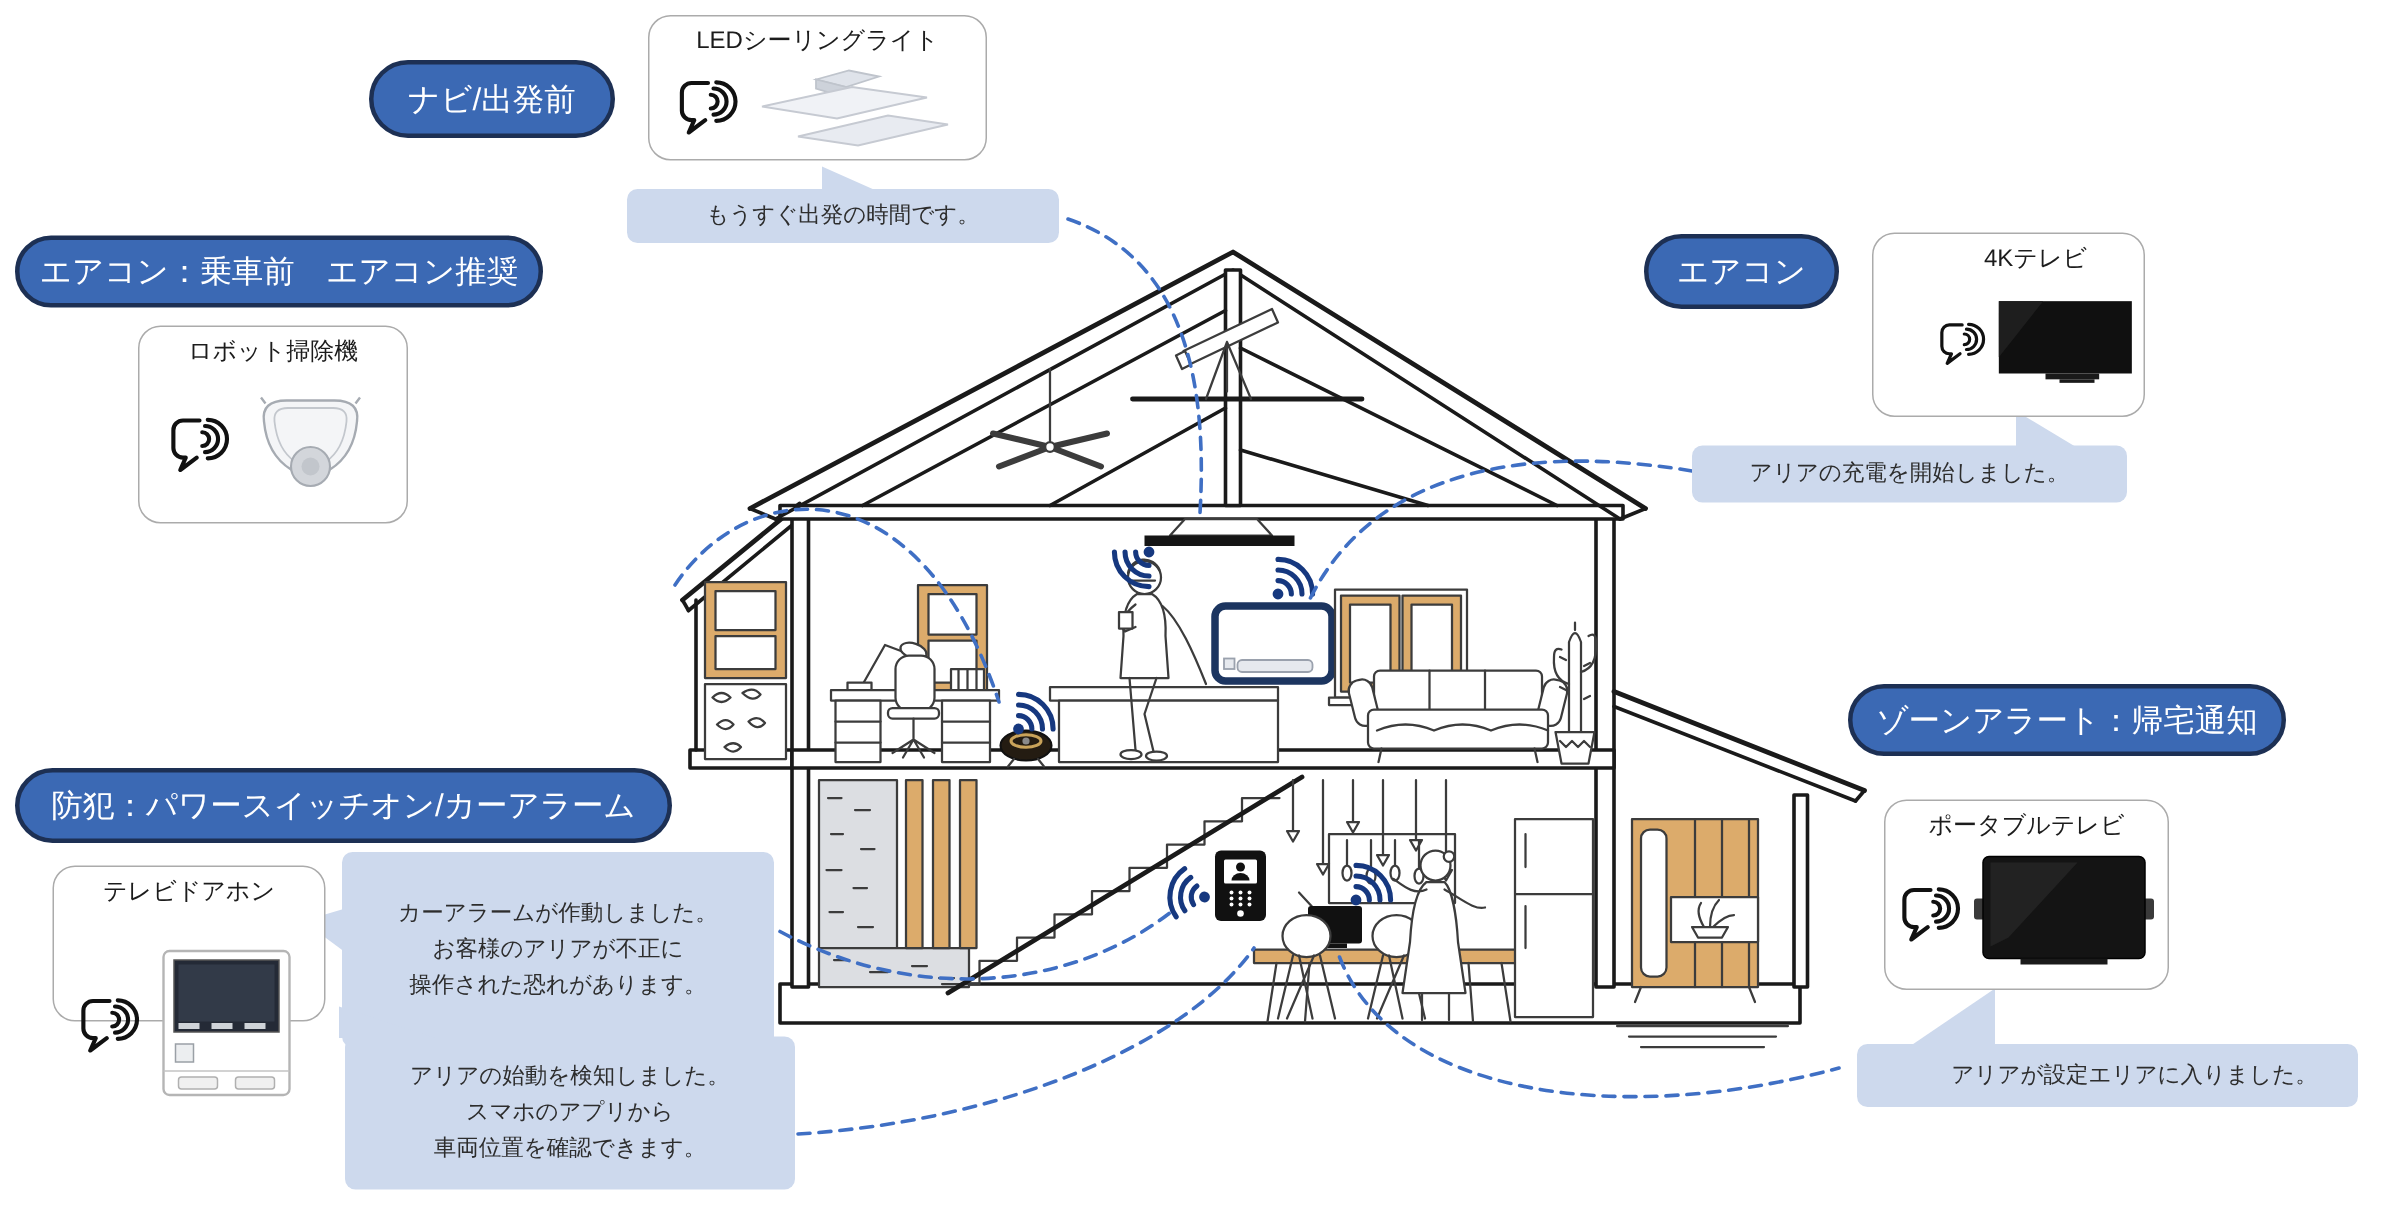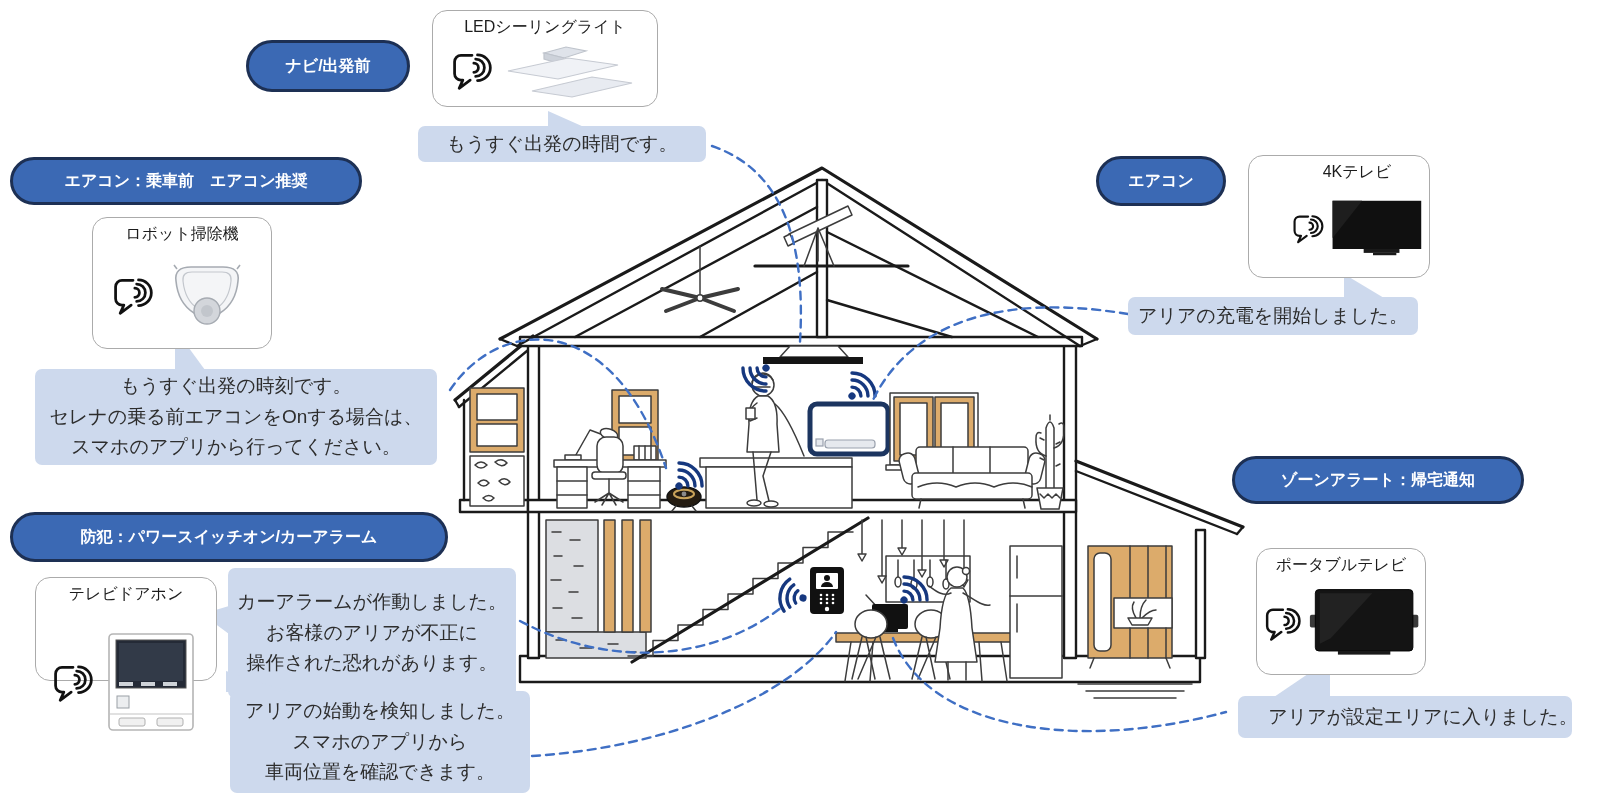--- a/index.html
+++ b/index.html
@@ -2,32 +2,32 @@
 <html><head>
 <meta charset="utf-8">
 <style>
   html,body{margin:0;padding:0;background:#fff;}
   .canvas{position:relative;width:1600px;height:806px;background:#fff;overflow:hidden;
           font-family:"Liberation Sans","DejaVu Sans",sans-serif;}
   .layer{position:absolute;left:0;top:0;width:1600px;height:806px;}
 
   
   .pill{position:absolute;background:#3b69b4;border:3px solid #1d3054;border-radius:28px;
-        color:#fff;font-weight:bold;font-size:16px;display:flex;align-items:center;
+        color:#fff;font-weight:normal;font-size:21px;display:flex;align-items:center;
         justify-content:center;box-sizing:border-box;white-space:nowrap;z-index:4;}
 
   
   .card{position:absolute;background:#fff;border:1.5px solid #ababab;border-radius:15px;
         display:flex;flex-direction:column;align-items:center;box-sizing:border-box;
         padding:6px 6px 4px 6px;z-index:4;}
   .card-title{font-size:16px;color:#1c1c1c;white-space:nowrap;}
   .card-body{display:flex;align-items:center;justify-content:center;gap:6px;flex:1;width:100%;}
 
   
-  .co{position:absolute;background:#cdd9ed;border-radius:7px;color:#2d2d2d;font-size:19px;
+  .co{position:absolute;background:#cdd9ed;border-radius:7px;color:#2d2d2d;font-size:15px;
       line-height:1.6;display:flex;flex-direction:column;align-items:center;
       justify-content:center;text-align:center;box-sizing:border-box;z-index:3;white-space:nowrap;}
   .tail{position:absolute;width:0;height:0;}
 
   
   .s2{stroke:#1a1a1a;stroke-width:2.4;fill:none;stroke-linejoin:round;stroke-linecap:round;}
   .s3{stroke:#1a1a1a;stroke-width:3.2;fill:none;stroke-linejoin:round;stroke-linecap:round;}
   .s1{stroke:#3c3c3c;stroke-width:1.5;fill:none;stroke-linejoin:round;stroke-linecap:round;}
   .wf{fill:#fff;}
   .tanf{fill:#dcab6b;}
@@ -361,21 +361,21 @@
       </svg>
       <svg width="118" height="74" viewBox="0 0 118 74">
         <rect x="2" y="2" width="114" height="62" fill="#101010"></rect>
         <path d="M2,2 L40,2 L10,40 L2,50 Z" fill="#1e1e1e"></path>
         <rect x="42" y="64" width="46" height="5" fill="#1a1a1a"></rect>
         <rect x="54" y="69" width="30" height="3" fill="#1a1a1a"></rect>
       </svg>
     </div>
   </div>
 
-  <div class="card" style="left:1256px;top:533px;width:170px;height:127px;margin-top:15px;">
+  <div class="card" style="left:1256px;top:533px;width:190px;height:127px;">
     <div class="card-title">ポータブルテレビ</div>
     <div class="card-body">
       <svg width="44" height="42" viewBox="0 0 48 42">
         <path class="ic" d="M24,5 H12 a7,7 0 0 0 -7,7 v13 a7,7 0 0 0 7,7 h2 l-4,9 12,-9"></path>
         <path class="ic" d="M26,13.5 A5,5 0 0 1 26,23.5 M28,9 A9.5,9.5 0 0 1 28,28 M30,4.5 A14,14 0 0 1 30,32.5"></path>
       </svg>
       <svg width="122" height="78" viewBox="0 0 122 78">
         <rect x="1" y="30" width="8" height="14" rx="2" fill="#3a3a3a"></rect>
         <rect x="113" y="30" width="8" height="14" rx="2" fill="#3a3a3a"></rect>
         <rect x="7" y="2" width="108" height="68" rx="4" fill="#141414" stroke="#000" stroke-width="1"></rect>
@@ -383,26 +383,20 @@
         <rect x="32" y="70" width="58" height="4" fill="#1a1a1a"></rect>
       </svg>
     </div>
   </div>
 
   <div class="co" style="left:418px;top:126px;width:288px;height:36px;">
     <div class="tail" style="top:-15px;left:130px;border-right:36px solid transparent;border-bottom:16px solid #cdd9ed;"></div>
     <div>もうすぐ出発の時間です。</div>
   </div>
 
-  <div class="co" style="left:35px;top:369px;width:402px;height:96px;">
-    <div class="tail" style="top:-40px;left:140px;border-right:30px solid transparent;border-bottom:41px solid #cdd9ed;"></div>
-    <div>もうすぐ出発の時刻です。</div>
-    <div>セレナの乗る前エアコンをOnする場合は、</div>
-    <div>スマホのアプリから行ってください。</div>
-  </div>
 
   <div class="co" style="left:228px;top:568px;width:288px;height:130px;">
     <div class="tail" style="left:-26px;top:38px;border-top:8px solid transparent;border-bottom:20px solid transparent;border-right:27px solid #cdd9ed;"></div>
     <div>カーアラームが作動しました。</div>
     <div>お客様のアリアが不正に</div>
     <div>操作された恐れがあります。</div>
   </div>
 
   <div class="co" style="left:230px;top:691px;width:300px;height:102px;">
     <div class="tail" style="top:-20px;left:-4px;border-right:64px solid transparent;border-bottom:21px solid #cdd9ed;"></div>

